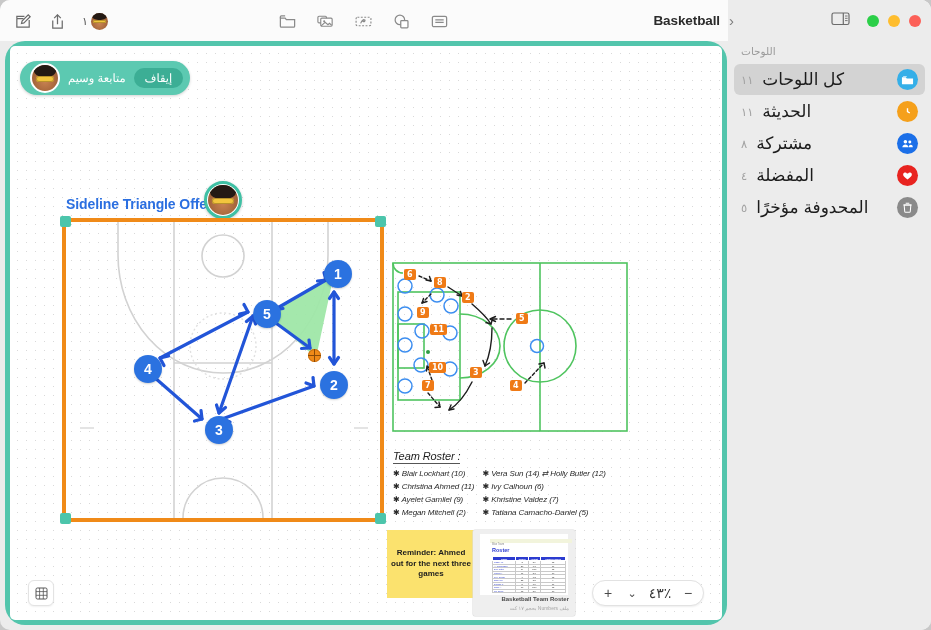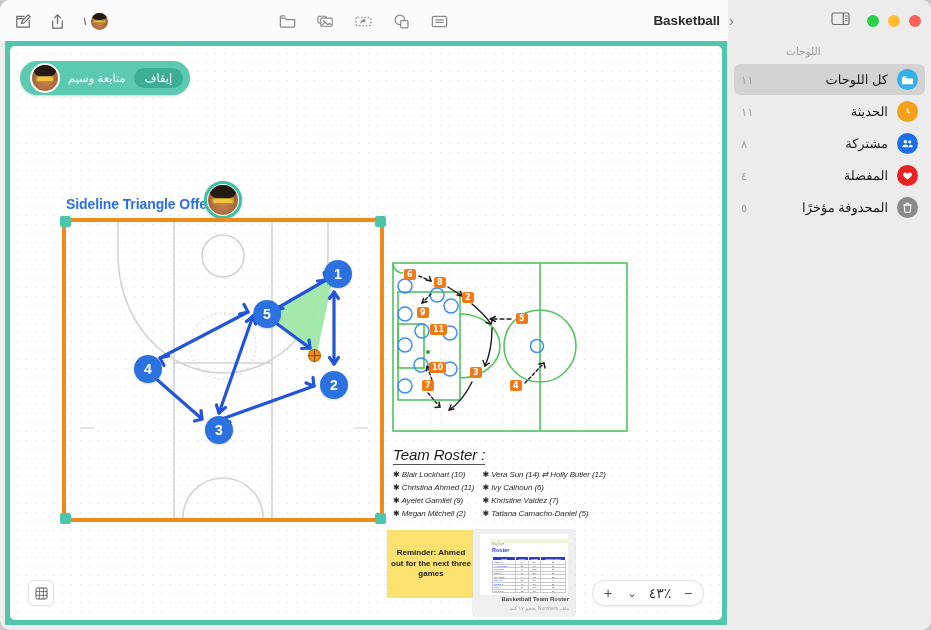--- a/index.html
+++ b/index.html
@@ -72,42 +72,42 @@
 
   
   #sidebar {
     position: absolute; top: 41px; right: 0; width: 203px; bottom: 0;
     background: #ececec;
     direction: rtl;
     padding-top: 4px;
   }
   #sb-header {
     font-size: 10.5px; color: #9a9a9a; text-align: left;
-    padding: 0 13px 6px 13px; letter-spacing: 0.2px; margin-left: 45px;
+    padding: 0 13px 6px 13px; letter-spacing: 0.2px;
   }
   .sb-item {
     display: flex; align-items: center; gap: 9px;
     height: 31px; margin: 1px 6px; padding: 0 7px;
     border-radius: 6px; cursor: default;
   }
   .sb-item.active { background: #d3d3d3; }
   .sb-ico {
     width: 21px; height: 21px; border-radius: 50%; flex: none;
     display: flex; align-items: center; justify-content: center;
     color: #fff;
   }
   .sb-ico svg { width: 13px; height: 13px; display: block; }
-  .sb-label { flex: 1; font-size: 13px; color: #1c1c1c; text-align: right; }
+  .sb-label { flex: 1; font-size: 17px; color: #1c1c1c; text-align: left; }
   .sb-count { font-size: 11.5px; color: #a2a2a2; }
 
   
   #canvas-outer {
     position: absolute; left: 5px; top: 41px; width: 722px; bottom: 5px;
     background: #53c5ac;
-    border-radius: 1px;
+    border-radius: 20px;
     padding: 5px;
   }
   #canvas {
     position: absolute; inset: 5px;
     background-color: #ffffff;
     background-image: radial-gradient(#d9d9d9 0.9px, transparent 0.9px);
     background-size: 9px 9px;
     background-position: 3px 3px;
     border-radius: 5px;
     overflow: hidden;
@@ -203,21 +203,21 @@
   }
   #field-svg { position: absolute; inset: 0; }
   .ftag {
     position: absolute; background: #ef7a16; color: #fff;
     font-size: 8px; font-weight: bold; font-family: "DejaVu Sans", sans-serif;
     border-radius: 2px; padding: 1px 3px 0 3px; min-width: 11px;
     text-align: center; line-height: 10px;
   }
   #roster { position: absolute; left: 383px; top: 400px; width: 240px; }
   #roster-title {
-    font-size: 15px; font-style: italic; color: #1d1d1d;
+    font-size: 11px; font-style: italic; color: #1d1d1d;
     border-bottom: 1px solid #555; display: inline-block; padding-bottom: 1px;
     letter-spacing: -0.1px;
     text-align: center;
   }
   #roster-cols { display: flex; gap: 8px; margin-top: 5px; }
   .rcol { display: flex; flex-direction: column; gap: 4px; }
   .ritem {
     font-size: 8px; color: #2a2a2a; font-style: italic;
     white-space: nowrap; letter-spacing: -0.1px;
   }

